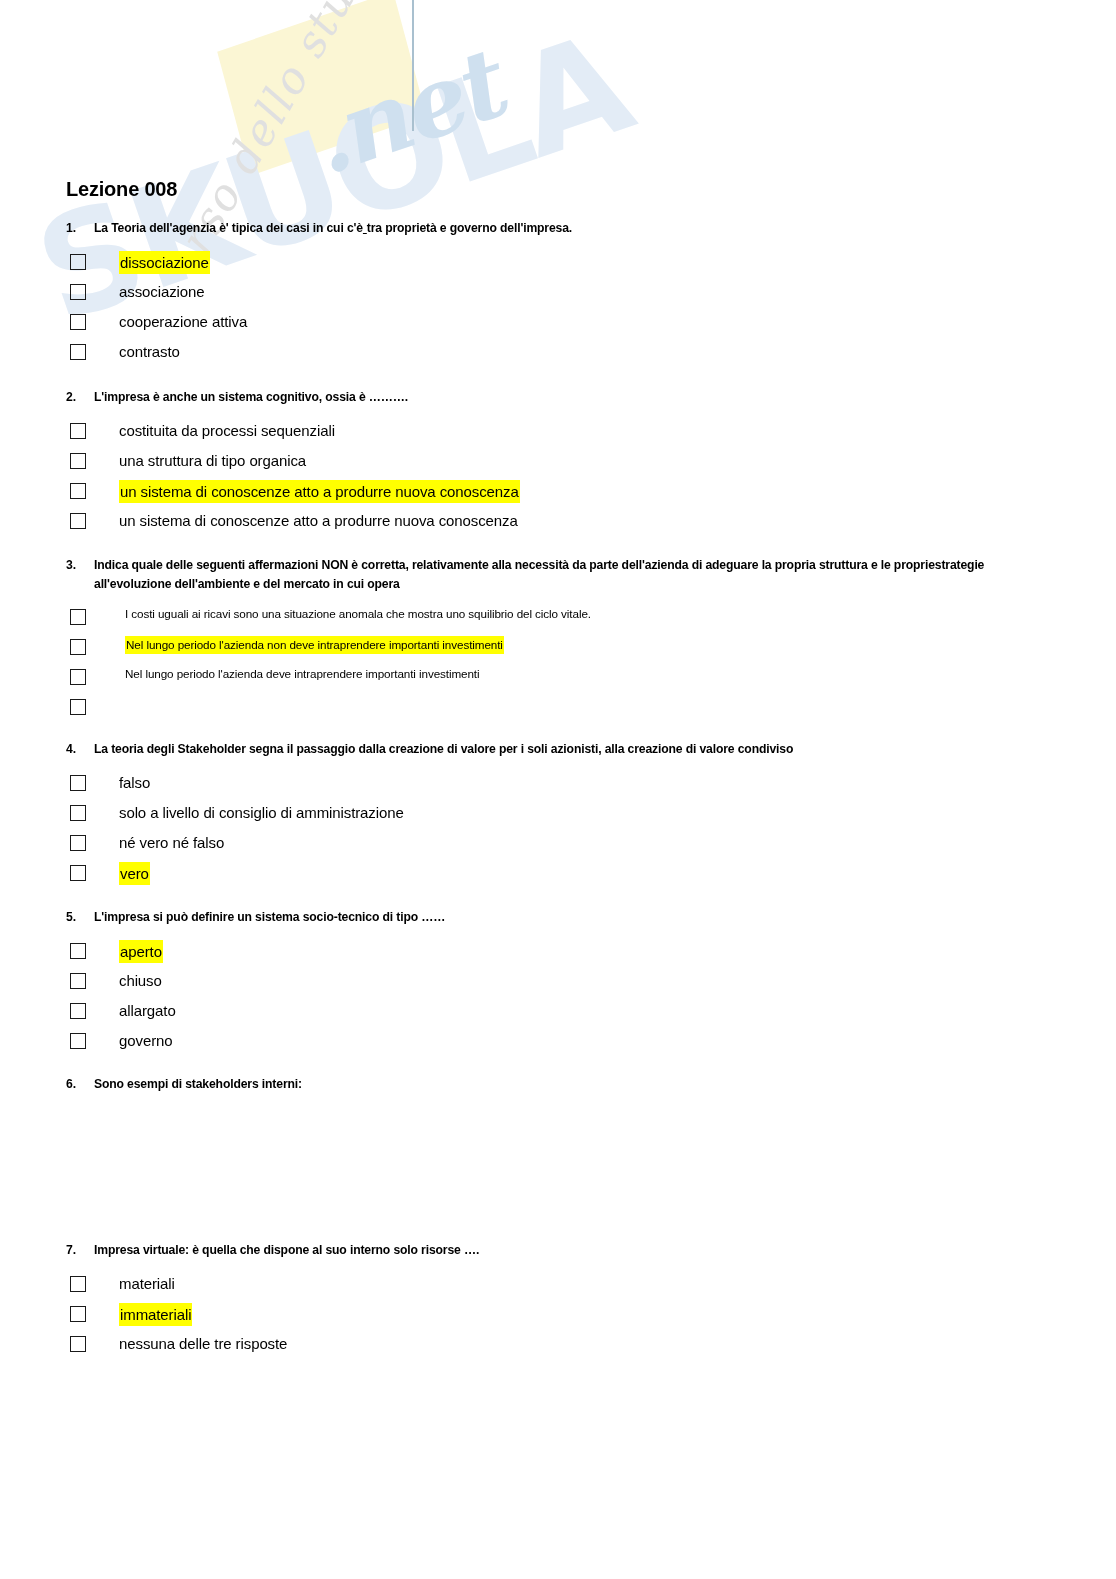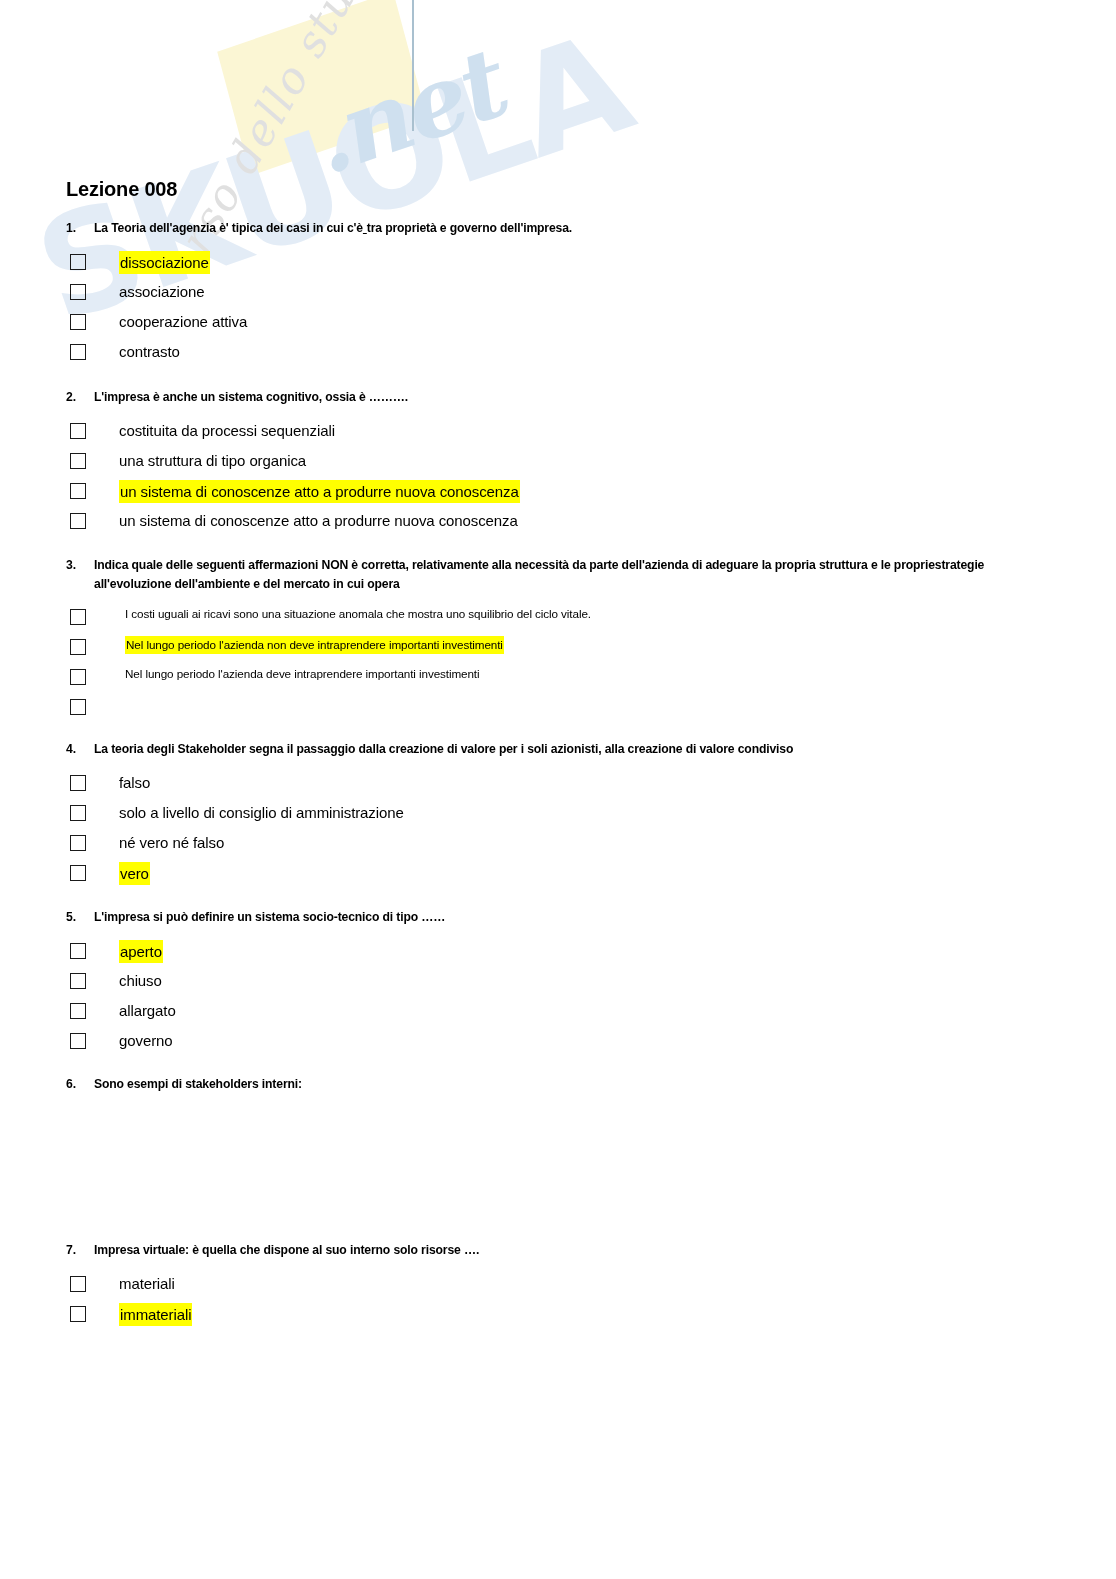--- a/index.html
+++ b/index.html
@@ -300,18 +300,22 @@
           <div class="q-head"><span class="q-num">7.</span><span>Impresa virtuale: è quella che dispone al suo interno solo risorse ….</span></div>
           <div class="options">
             <div class="option-row">
               <span class="checkbox"></span>
               <span class="opt-label">materiali</span>
             </div>
             <div class="option-row">
               <span class="checkbox"></span>
               <span class="opt-label hl">immateriali</span>
             </div>
+            <div class="option-row">
+              <span class="checkbox"></span>
+              <span class="opt-label">nessuna delle tre risposte</span>
+            </div>
           </div>
         </div>
       </div>
   </div>
 
 </div>
 
 </body></html>

